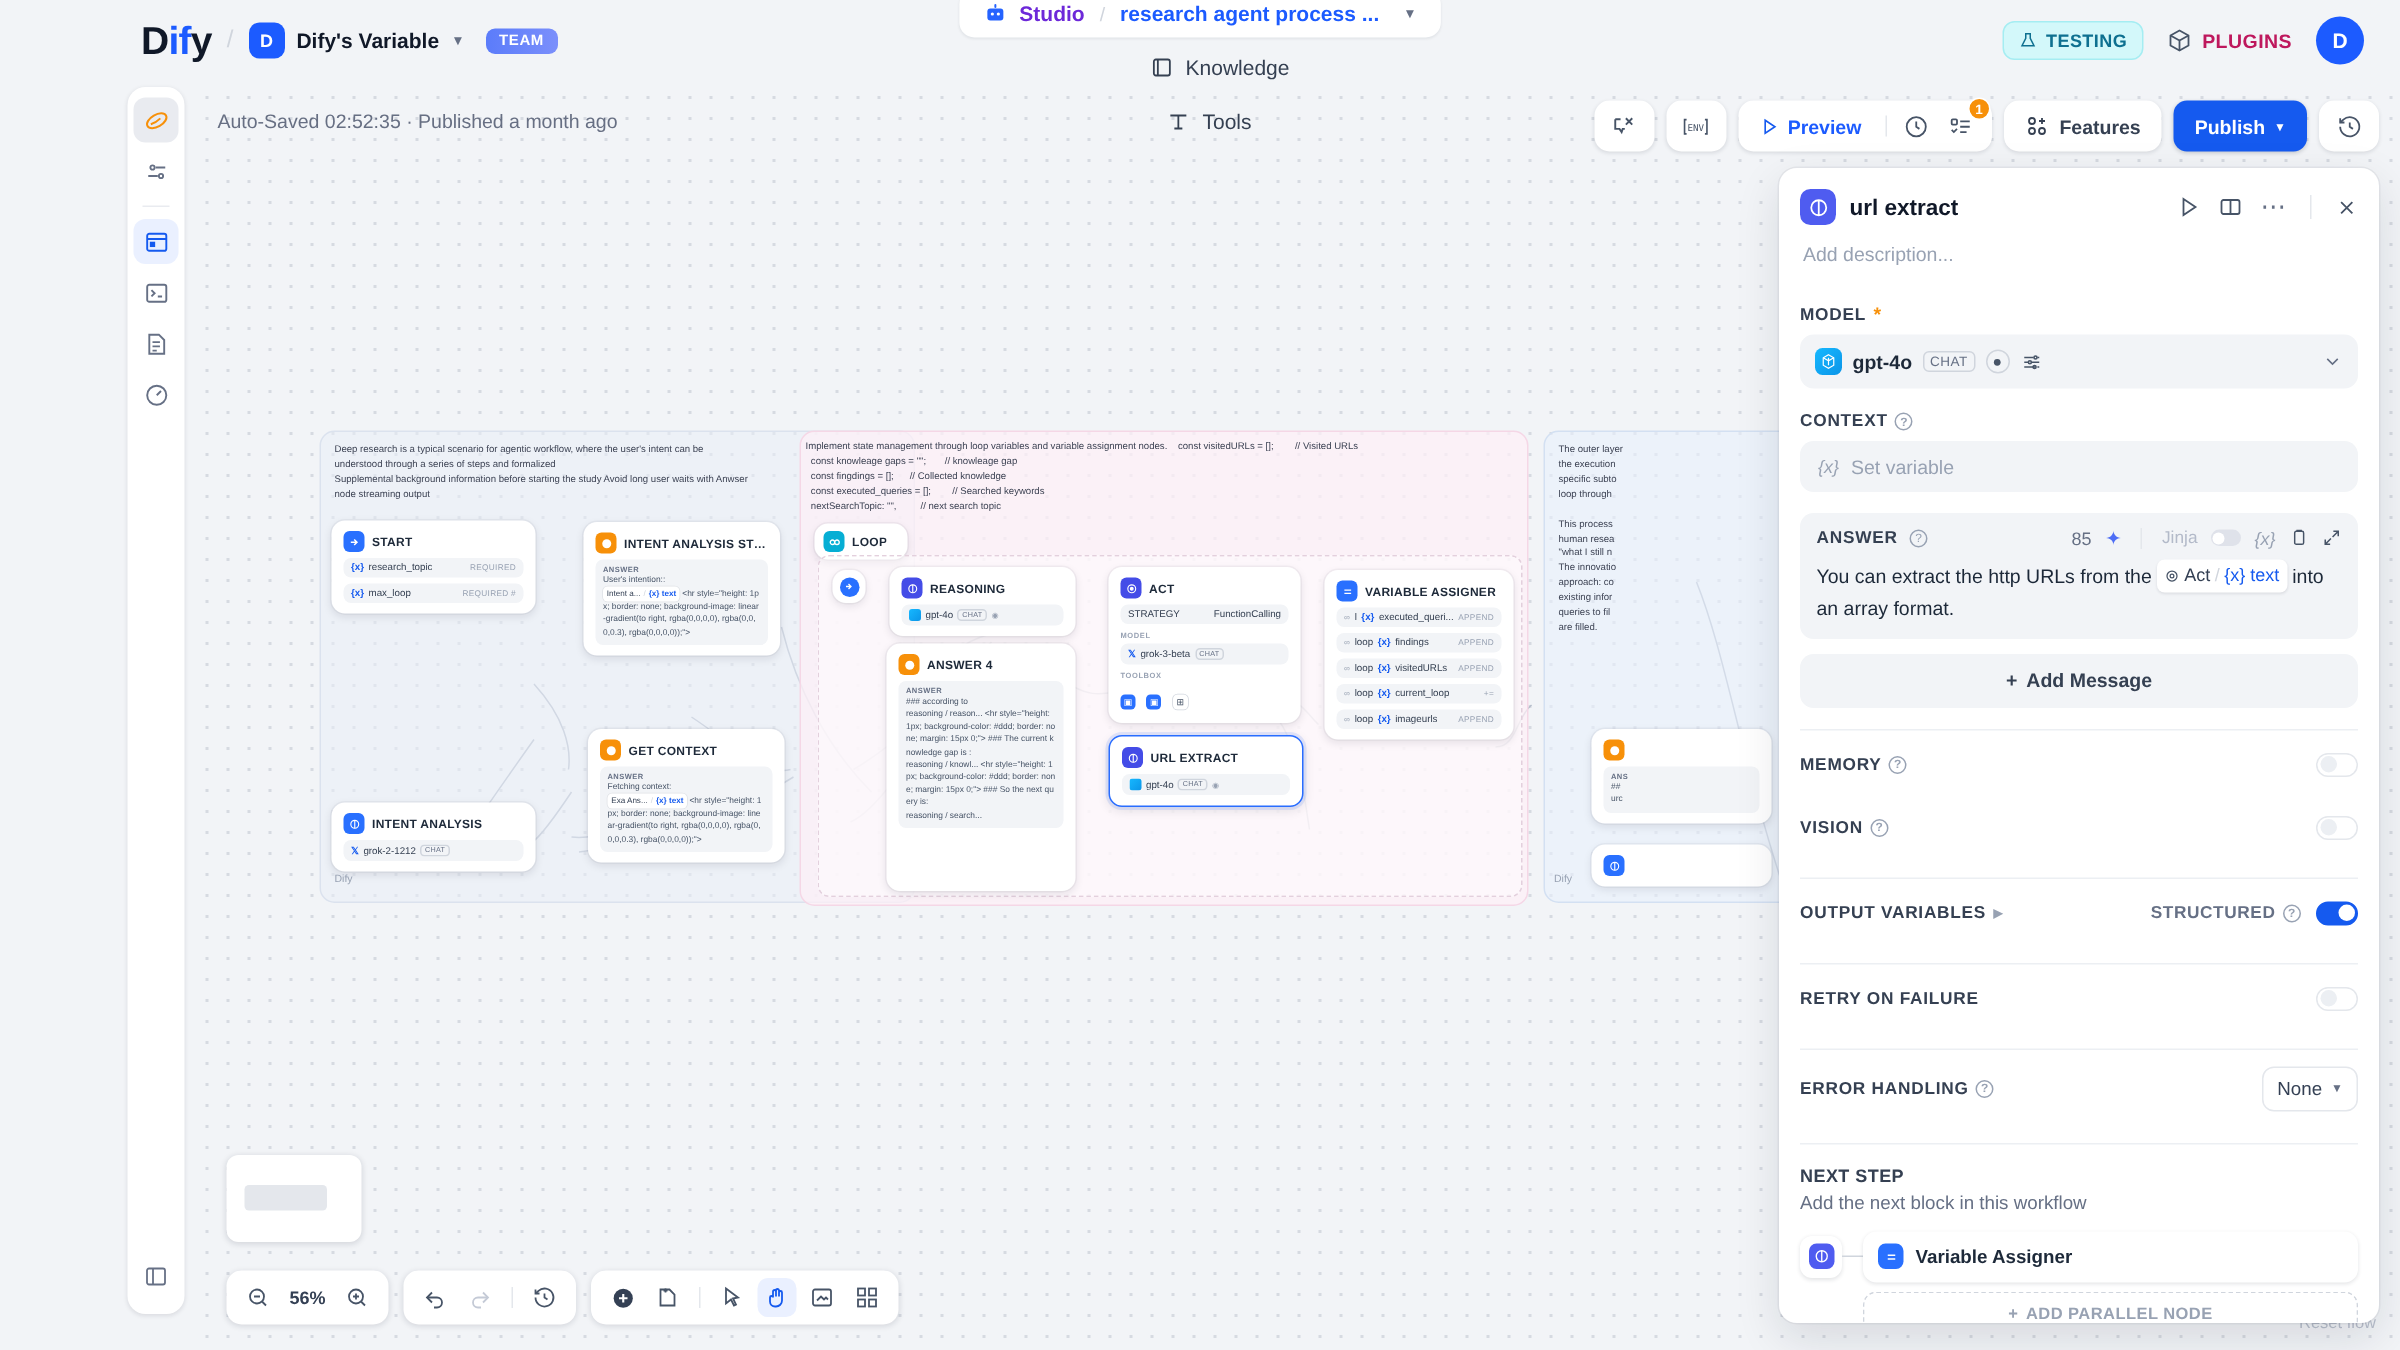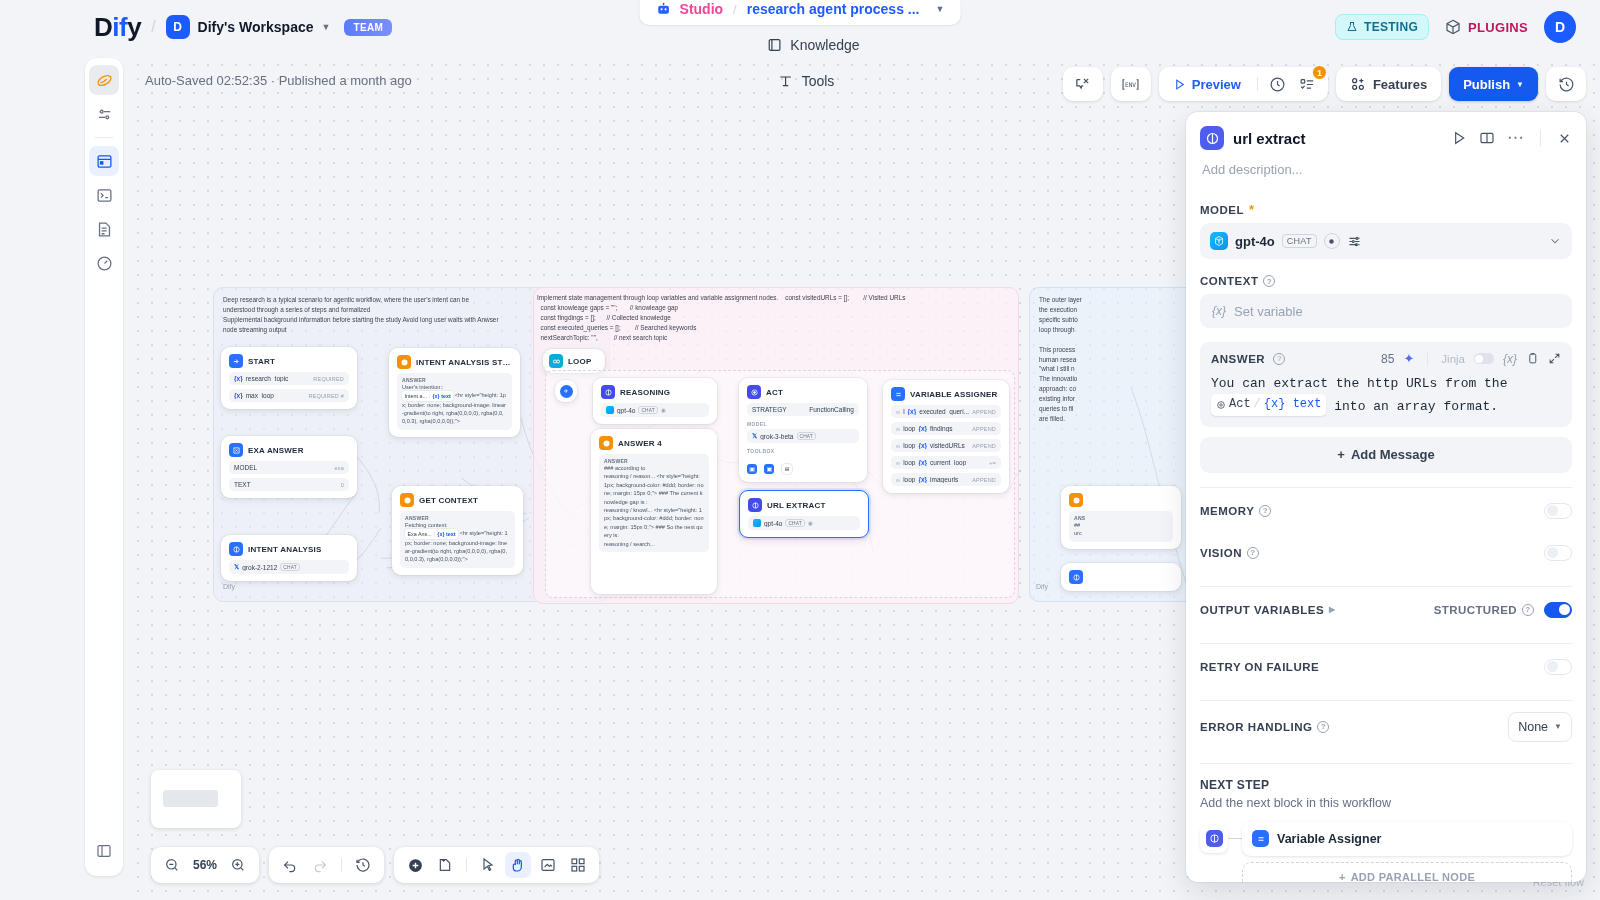--- a/index.html
+++ b/index.html
@@ -42,21 +42,21 @@
   }
   .nav-item {
     display: flex; align-items: center; gap: 8px;
     padding: 8px 14px; border-radius: 10px;
     font-size: 14px; font-weight: 500; color: #354052;
   }
   .nav-item.active {
     background: #fff; box-shadow: 0 1px 2px rgba(16,24,40,.08);
     padding: 8px 16px;
   }
-  .nav-item.active .nav-label { color: #ec4899; font-weight: 600; }
+  .nav-item.active .nav-label { color: #6d28d9; font-weight: 600; }
   .crumb-sep { color: #d0d5dd; font-size: 13px; margin: 0 2px; }
   .crumb-name { font-size: 14px; font-weight: 600; color: #1c5bff; }
   .hdr-right {
     position: absolute; right: 24px; display: flex; align-items: center; gap: 16px;
   }
   .testing-badge {
     display: flex; align-items: center; gap: 6px;
     background: #d3f8fa; color: #0e7090; border: 1px solid #a5edf2;
     border-radius: 8px; padding: 5px 10px;
     font-size: 12px; font-weight: 600; letter-spacing: .3px;
@@ -302,21 +302,21 @@
   .jinja { font-size: 11.5px; color: #b3bac9; }
   .mini-toggle {
     width: 20px; height: 11px; border-radius: 6px; background: #dfe2ea;
     position: relative;
   }
   .mini-toggle::after {
     content: ''; position: absolute; left: 1.5px; top: 1.5px;
     width: 8px; height: 8px; border-radius: 50%; background: #fff;
   }
   .sys-text {
-    font-size: 13px; line-height: 1.65; color: #1d2939; margin-top: 7px; font-family: Liberation Mono, monospace;
+    font-size: 13px; line-height: 1.65; color: #1d2939; margin-top: 7px;
   }
   .var-pill {
     display: inline-flex; align-items: center; gap: 3px;
     background: #fff; border-radius: 5px; padding: 1px 5px;
     box-shadow: 0 1px 2px rgba(16,24,40,.1);
     font-size: 12px; vertical-align: baseline;
   }
   .var-pill .node-nm { color: #344054; }
   .var-pill .slash { color: #d0d5dd; }
   .var-pill .vkey { color: #155aef; font-weight: 500; }
@@ -385,21 +385,21 @@
 </head>
 <body>
 
 <div class="app">
 
   <div class="header">
     <div class="logo">D<span class="blue">if</span>y</div>
     <span class="hdr-sep">/</span>
     <div class="ws-chip">
       <div class="ws-avatar">D</div>
-      <span class="ws-name">Dify's Workspace</span>
+      <span class="ws-name">Dify's Variable</span>
       <span class="chev">▼</span>
       <span class="team-badge">TEAM</span>
     </div>
 
     <div class="hdr-center">
       <div class="nav-item">
         <span>
           <svg width="16" height="16" viewBox="0 0 24 24" fill="none" stroke="#354052" stroke-width="1.8">
             <circle cx="12" cy="12" r="9"></circle>
               <path d="M15.5 8.5l-2 5-5 2 2-5z" fill="#354052" stroke="none"></path>
@@ -674,43 +674,20 @@
             <span class="inline-pill">
               <span>Intent a...</span>
               <span style="color:#d0d5dd">/</span>
               <span class="bl">{x}&nbsp;<span>text</span></span>
             </span>
             <span>&lt;hr style="height: 1px; border: none; background-image: linear-gradient(to right, rgba(0,0,0,0), rgba(0,0,0,0.3), rgba(0,0,0,0));"&gt;</span>
           </div>
         </div>
       </div>
 
-      <div class="node" style="left:90px; top:378px; width:136px;">
-        <div class="node-hd">
-          <div class="node-ico ic-blue">
-            <svg width="9" height="9" viewBox="0 0 24 24" fill="none" stroke="#fff" stroke-width="2">
-                <path d="M5 5h14v14H5z"></path>
-                <path d="M9 9l6 6M15 9l-6 6"></path>
-              </svg>
-          </div>
-          <div class="node-title">EXA ANSWER</div>
-        </div>
-        <div class="node-row">
-          <span class="row-l">
-              <span class="vname">MODEL</span>
-            </span>
-          <span class="row-r">exa</span>
-        </div>
-        <div class="node-row">
-          <span class="row-l">
-              <span class="vname">TEXT</span>
-            </span>
-          <span class="row-r">0</span>
-        </div>
-      </div>
 
       <div class="node" style="left:261px; top:428px; width:131px;">
         <div class="node-hd">
           <div class="node-ico ic-orange">
             <svg width="9" height="9" viewBox="0 0 24 24" fill="#fff">
                 <circle cx="12" cy="12" r="8"></circle>
               </svg>
           </div>
           <div class="node-title">GET CONTEXT</div>
         </div>

